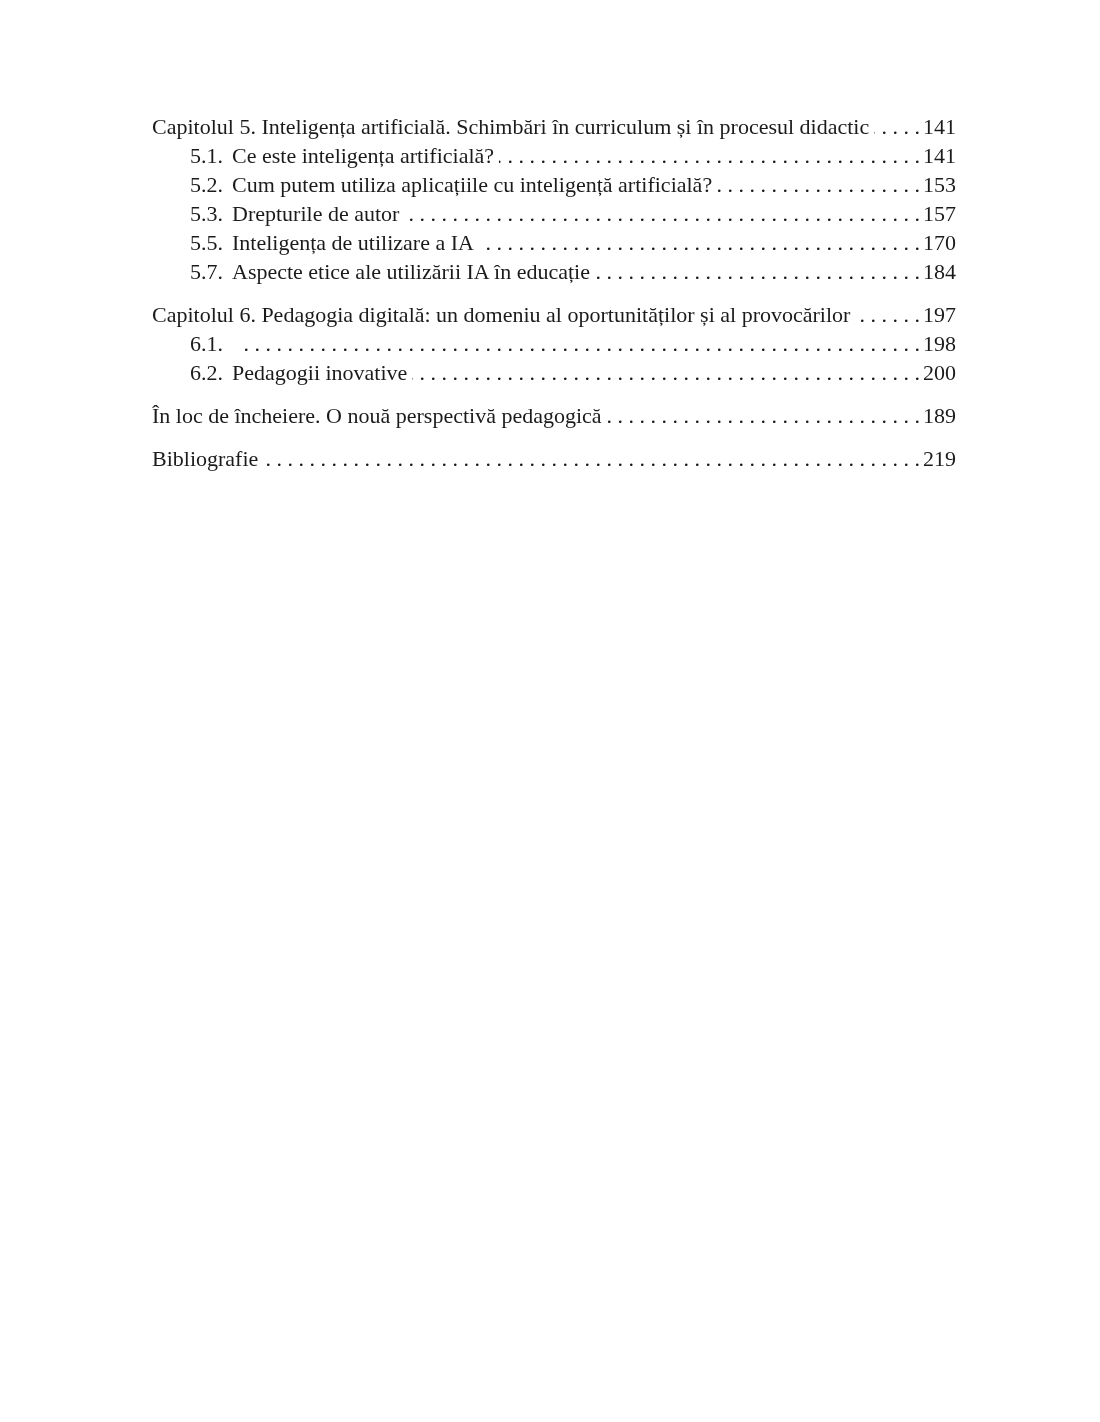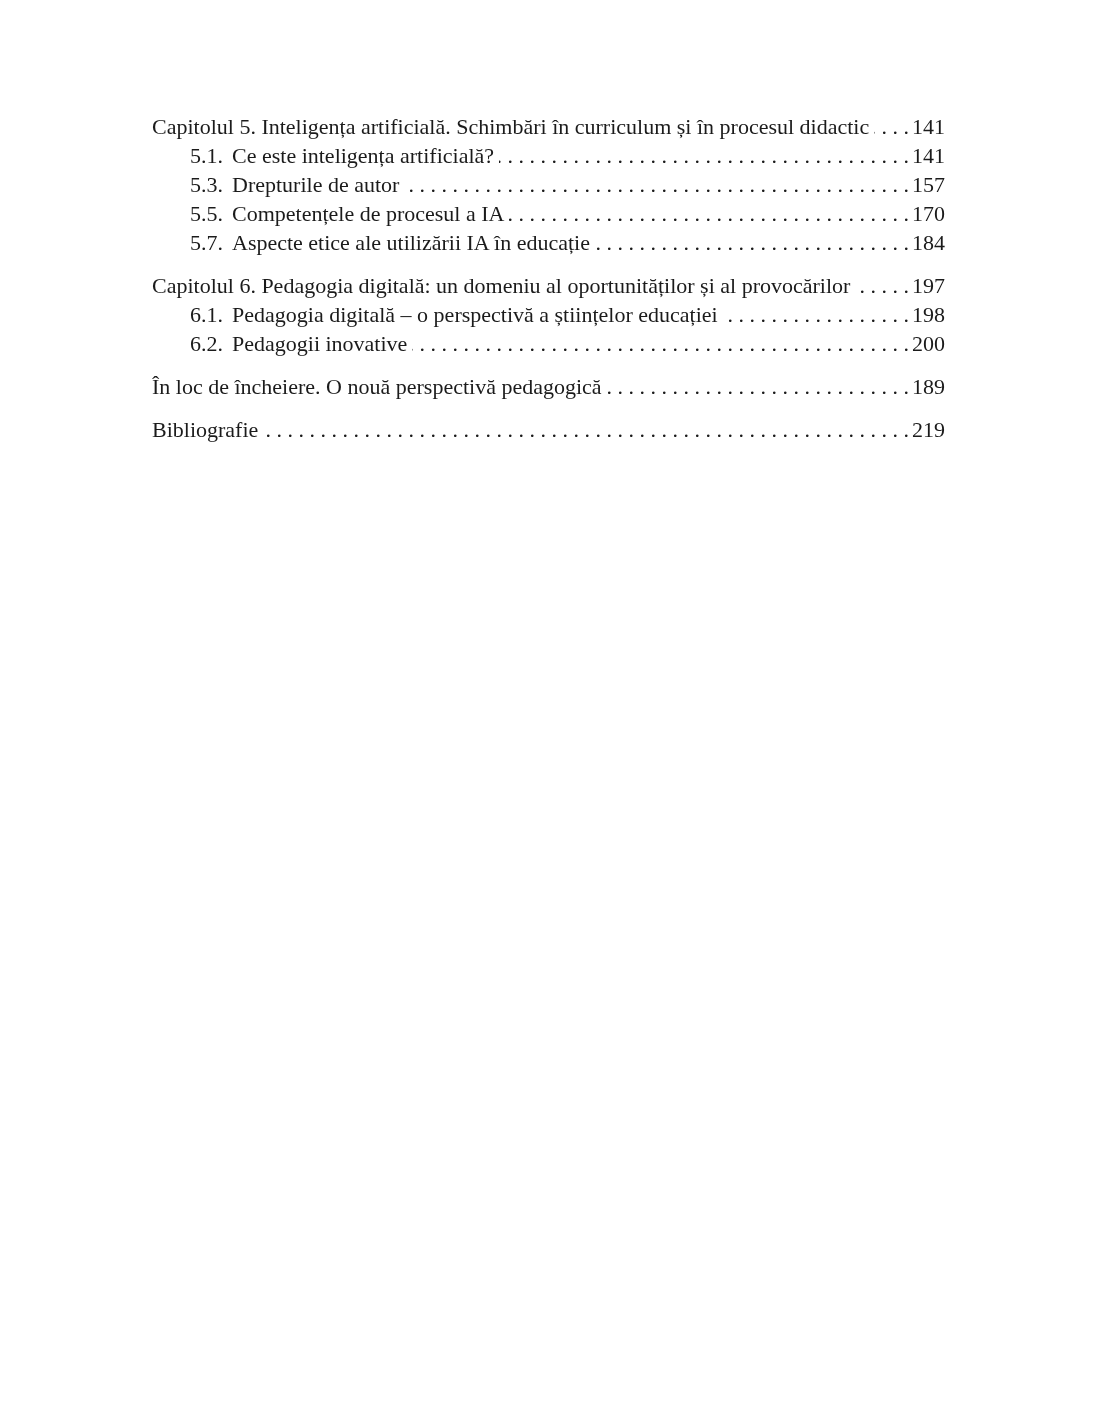--- a/index.html
+++ b/index.html
@@ -13,21 +13,21 @@
     height: 1422px;
     background: #ffffff;
     overflow: hidden;
     font-family: "Liberation Serif", serif;
     color: #1b1b1b;
   }
   .toc {
     position: absolute;
     top: 112px;
     left: 152px;
-    right: 155px;
+    right: 144px;
   }
   .row {
     display: flex;
     align-items: baseline;
     font-size: 22px;
     line-height: 29px;
     white-space: nowrap;
   }
   .row.gap {
     margin-top: 14px;
@@ -70,45 +70,50 @@
         <span class="leader"></span>
         <span class="pagenum">141</span>
       </div>
       <div class="row sub">
         <span class="num">5.1.</span>
         <span class="label">Ce este inteligența artificială?</span>
         <span class="leader"></span>
         <span class="pagenum">141</span>
       </div>
       <div class="row sub">
+        <span class="num">5.2.</span>
+        <span class="label">Cum putem utiliza aplicațiile cu inteligență artificială?</span>
+        <span class="leader"></span>
+        <span class="pagenum">153</span>
+      </div>
+      <div class="row sub">
         <span class="num">5.3.</span>
         <span class="label">Drepturile de autor</span>
         <span class="leader"></span>
         <span class="pagenum">157</span>
       </div>
       <div class="row sub">
         <span class="num">5.5.</span>
-        <span class="label">Competențele de procesul a IA</span>
+        <span class="label">Inteligența de utilizare a IA</span>
         <span class="leader"></span>
         <span class="pagenum">170</span>
       </div>
       <div class="row sub">
         <span class="num">5.7.</span>
         <span class="label">Aspecte etice ale utilizării IA în educație</span>
         <span class="leader"></span>
         <span class="pagenum">184</span>
       </div>
       <div class="row gap">
         <span class="label">Capitolul 6. Pedagogia digitală: un domeniu al oportunităților și al provocărilor</span>
         <span class="leader"></span>
         <span class="pagenum">197</span>
       </div>
       <div class="row sub">
         <span class="num">6.1.</span>
-        <span class="label">Pedagogia digitală – o perspectivă a științelor educației</span>
         <span class="leader"></span>
         <span class="pagenum">198</span>
       </div>
       <div class="row sub">
         <span class="num">6.2.</span>
         <span class="label">Pedagogii inovative</span>
         <span class="leader"></span>
         <span class="pagenum">200</span>
       </div>
       <div class="row gap">

